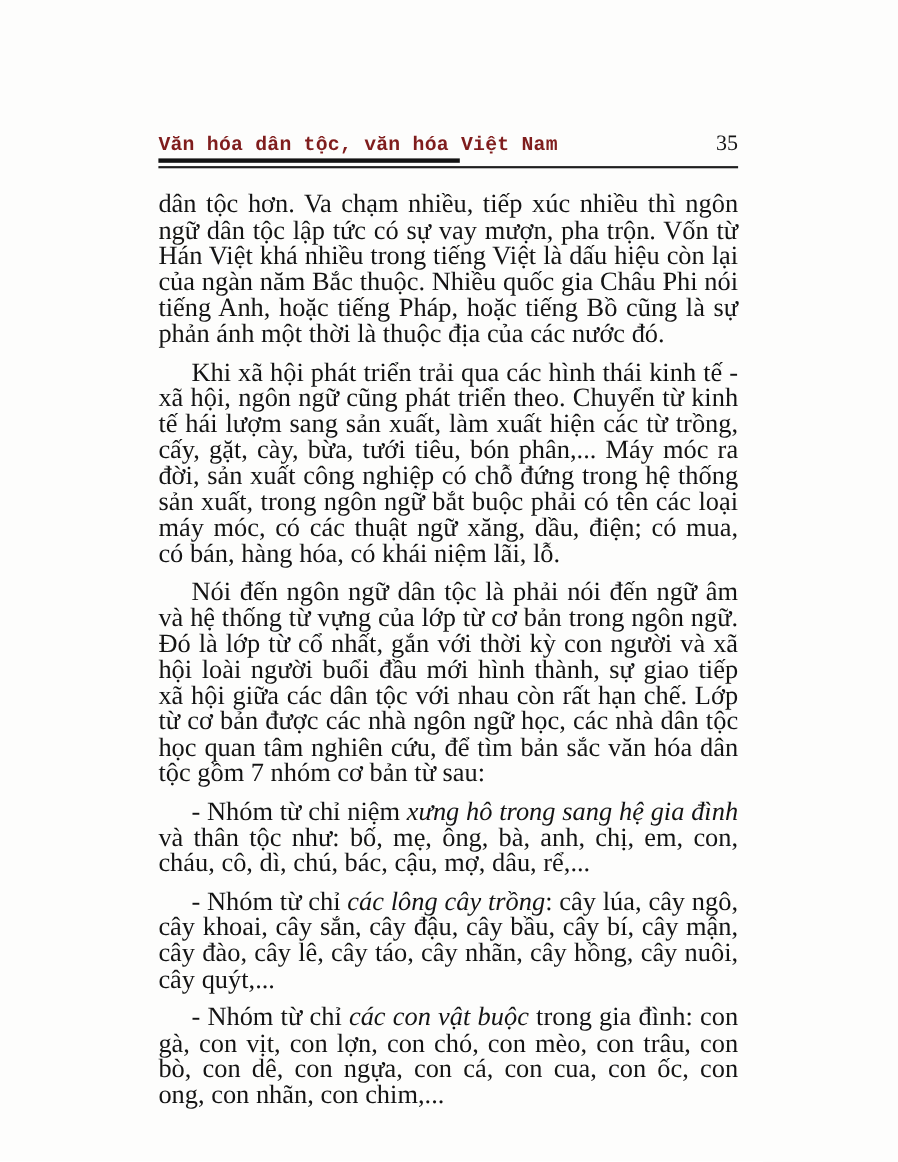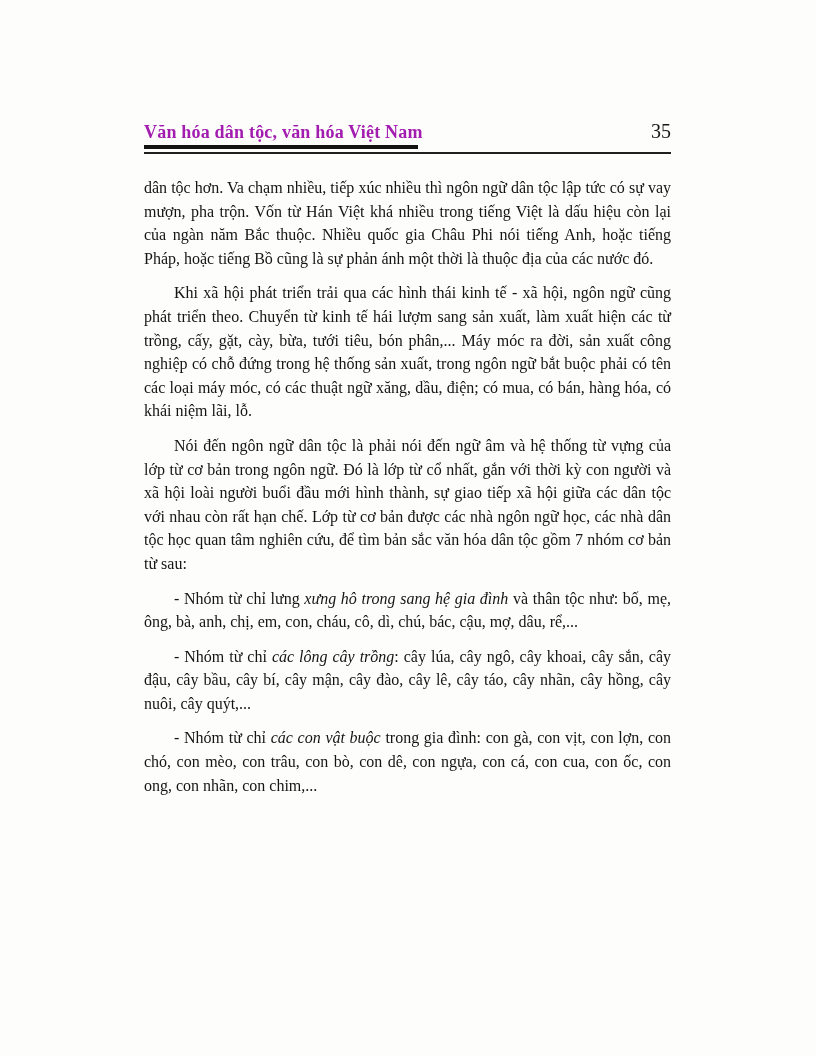--- a/index.html
+++ b/index.html
@@ -21,46 +21,46 @@
     left: 144px;
     top: 94px;
     width: 527px;
   }
   .header-row {
     display: flex;
     justify-content: space-between;
     align-items: baseline;
   }
   .header-title {
-    font-family: Liberation Serif, serif;
+    font-family: Liberation Mono, monospace;
     font-weight: 700;
     font-size: 18px;
     letter-spacing: 0.2px;
-    color: #a21caf;
+    color: #7f1d1d;
     margin-top: 28px;
   }
   .page-number {
     font-size: 20px;
     color: #161616;
     margin-left: 39px;
   }
   .rule-thick {
     height: 4px;
     width: 274px;
     background: #131313;
     margin-top: 2px;
   }
   .rule-thin {
     height: 2px;
     background: #1f1f1f;
     margin-top: 3px;
   }
   .body-text {
     margin-top: 22px;
-    font-size: 16px;
+    font-size: 24px;
     line-height: 23.6px;
     text-align: justify;
   }
   .para {
     margin: 0 0 11px 0;
     text-indent: 30px;
   }
   .para.no-indent {
     text-indent: 0;
   }
@@ -84,21 +84,21 @@
     </header>
 
     <main class="body-text">
 
       <p class="para no-indent"><span>dân tộc hơn. Va chạm nhiều, tiếp xúc nhiều thì ngôn ngữ dân tộc lập tức có sự vay mượn, pha trộn. Vốn từ Hán Việt khá nhiều trong tiếng Việt là dấu hiệu còn lại của ngàn năm Bắc thuộc. Nhiều quốc gia Châu Phi nói tiếng Anh, hoặc tiếng Pháp, hoặc tiếng Bồ cũng là sự phản ánh một thời là thuộc địa của các nước đó.</span></p>
 
       <p class="para"><span>Khi xã hội phát triển trải qua các hình thái kinh tế - xã hội, ngôn ngữ cũng phát triển theo. Chuyển từ kinh tế hái lượm sang sản xuất, làm xuất hiện các từ trồng, cấy, gặt, cày, bừa, tưới tiêu, bón phân,... Máy móc ra đời, sản xuất công nghiệp có chỗ đứng trong hệ thống sản xuất, trong ngôn ngữ bắt buộc phải có tên các loại máy móc, có các thuật ngữ xăng, dầu, điện; có mua, có bán, hàng hóa, có khái niệm lãi, lỗ.</span></p>
 
       <p class="para"><span>Nói đến ngôn ngữ dân tộc là phải nói đến ngữ âm và hệ thống từ vựng của lớp từ cơ bản trong ngôn ngữ. Đó là lớp từ cổ nhất, gắn với thời kỳ con người và xã hội loài người buổi đầu mới hình thành, sự giao tiếp xã hội giữa các dân tộc với nhau còn rất hạn chế. Lớp từ cơ bản được các nhà ngôn ngữ học, các nhà dân tộc học quan tâm nghiên cứu, để tìm bản sắc văn hóa dân tộc gồm 7 nhóm cơ bản từ sau:</span></p>
 
-      <p class="para"><span>- Nhóm từ chỉ lưng </span><span class="it">xưng hô trong sang hệ gia đình</span><span> và thân tộc như: bố, mẹ, ông, bà, anh, chị, em, con, cháu, cô, dì, chú, bác, cậu, mợ, dâu, rể,...</span></p>
+      <p class="para"><span>- Nhóm từ chỉ niệm </span><span class="it">xưng hô trong sang hệ gia đình</span><span> và thân tộc như: bố, mẹ, ông, bà, anh, chị, em, con, cháu, cô, dì, chú, bác, cậu, mợ, dâu, rể,...</span></p>
 
 
       <p class="para"><span>- Nhóm từ chỉ </span><span class="it">các lông cây trồng</span><span>: cây lúa, cây ngô, cây khoai, cây sắn, cây đậu, cây bầu, cây bí, cây mận, cây đào, cây lê, cây táo, cây nhãn, cây hồng, cây nuôi, cây quýt,...</span></p>
 
       <p class="para"><span>- Nhóm từ chỉ </span><span class="it">các con vật buộc</span><span> trong gia đình: con gà, con vịt, con lợn, con chó, con mèo, con trâu, con bò, con dê, con ngựa, con cá, con cua, con ốc, con ong, con nhãn, con chim,...</span></p>
 
     </main>
   </div>
 </div>
 

